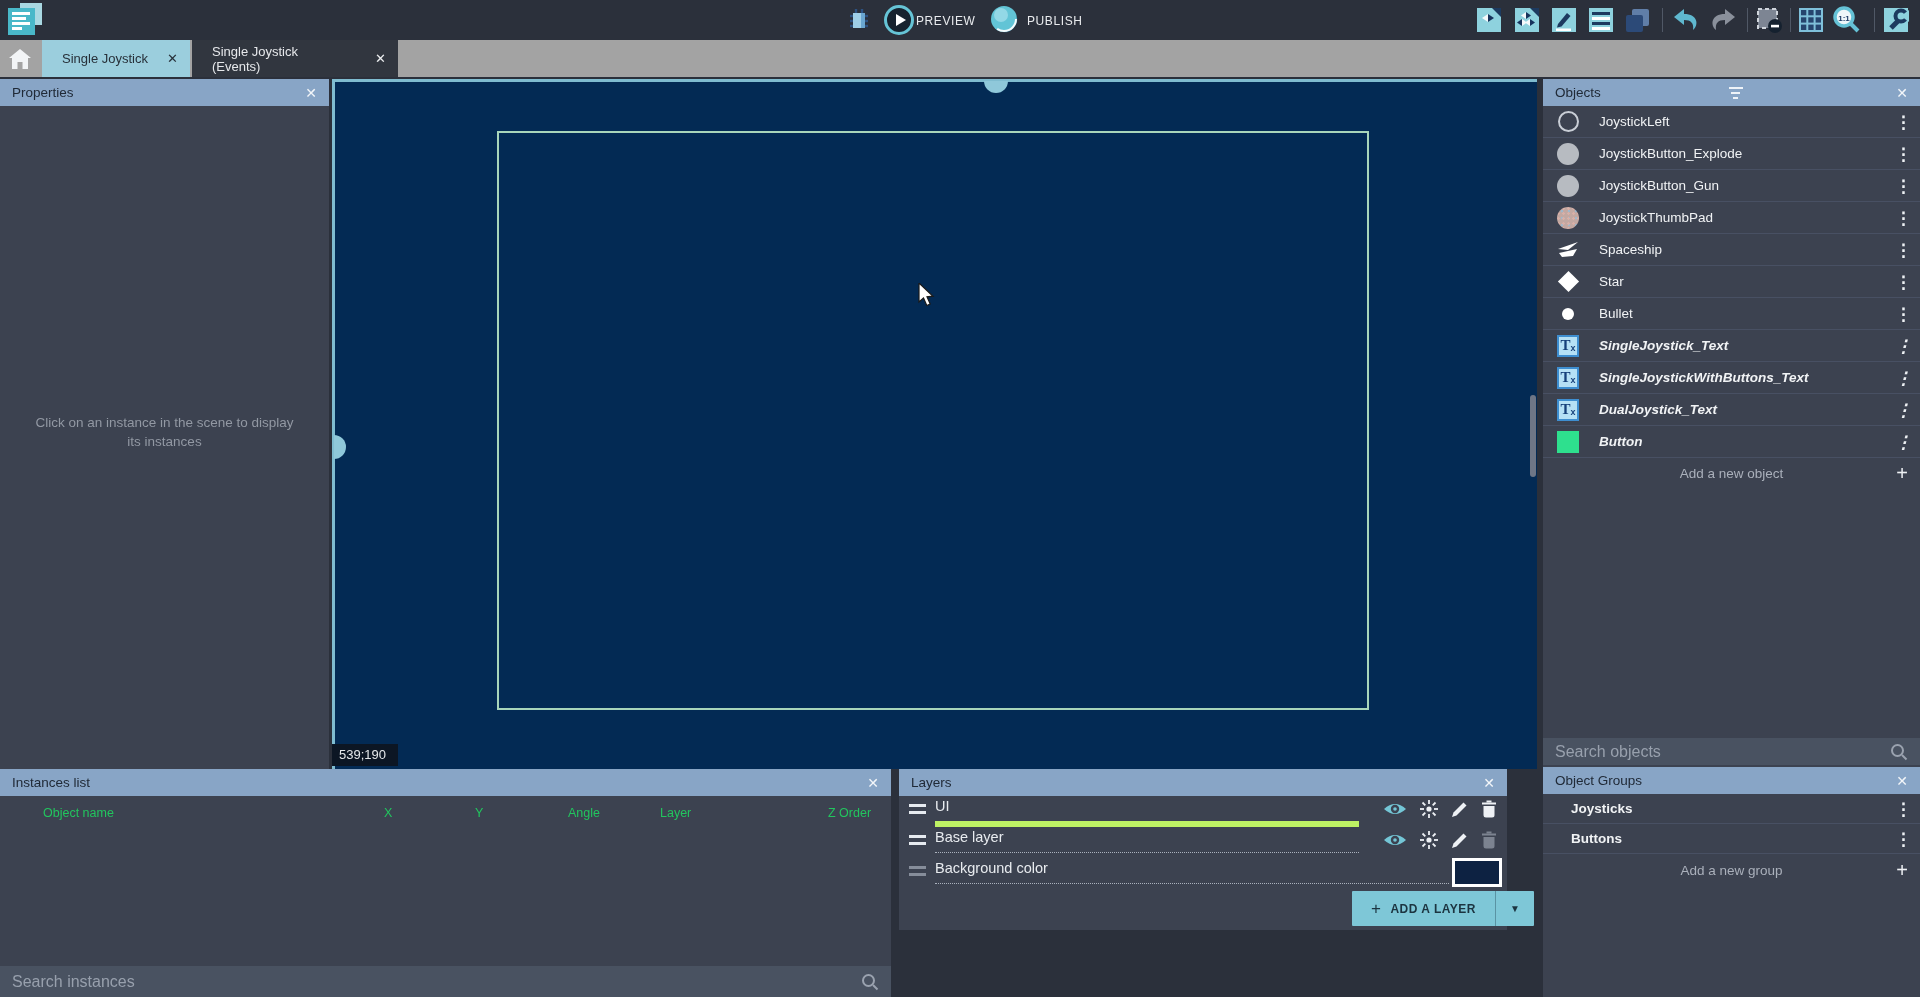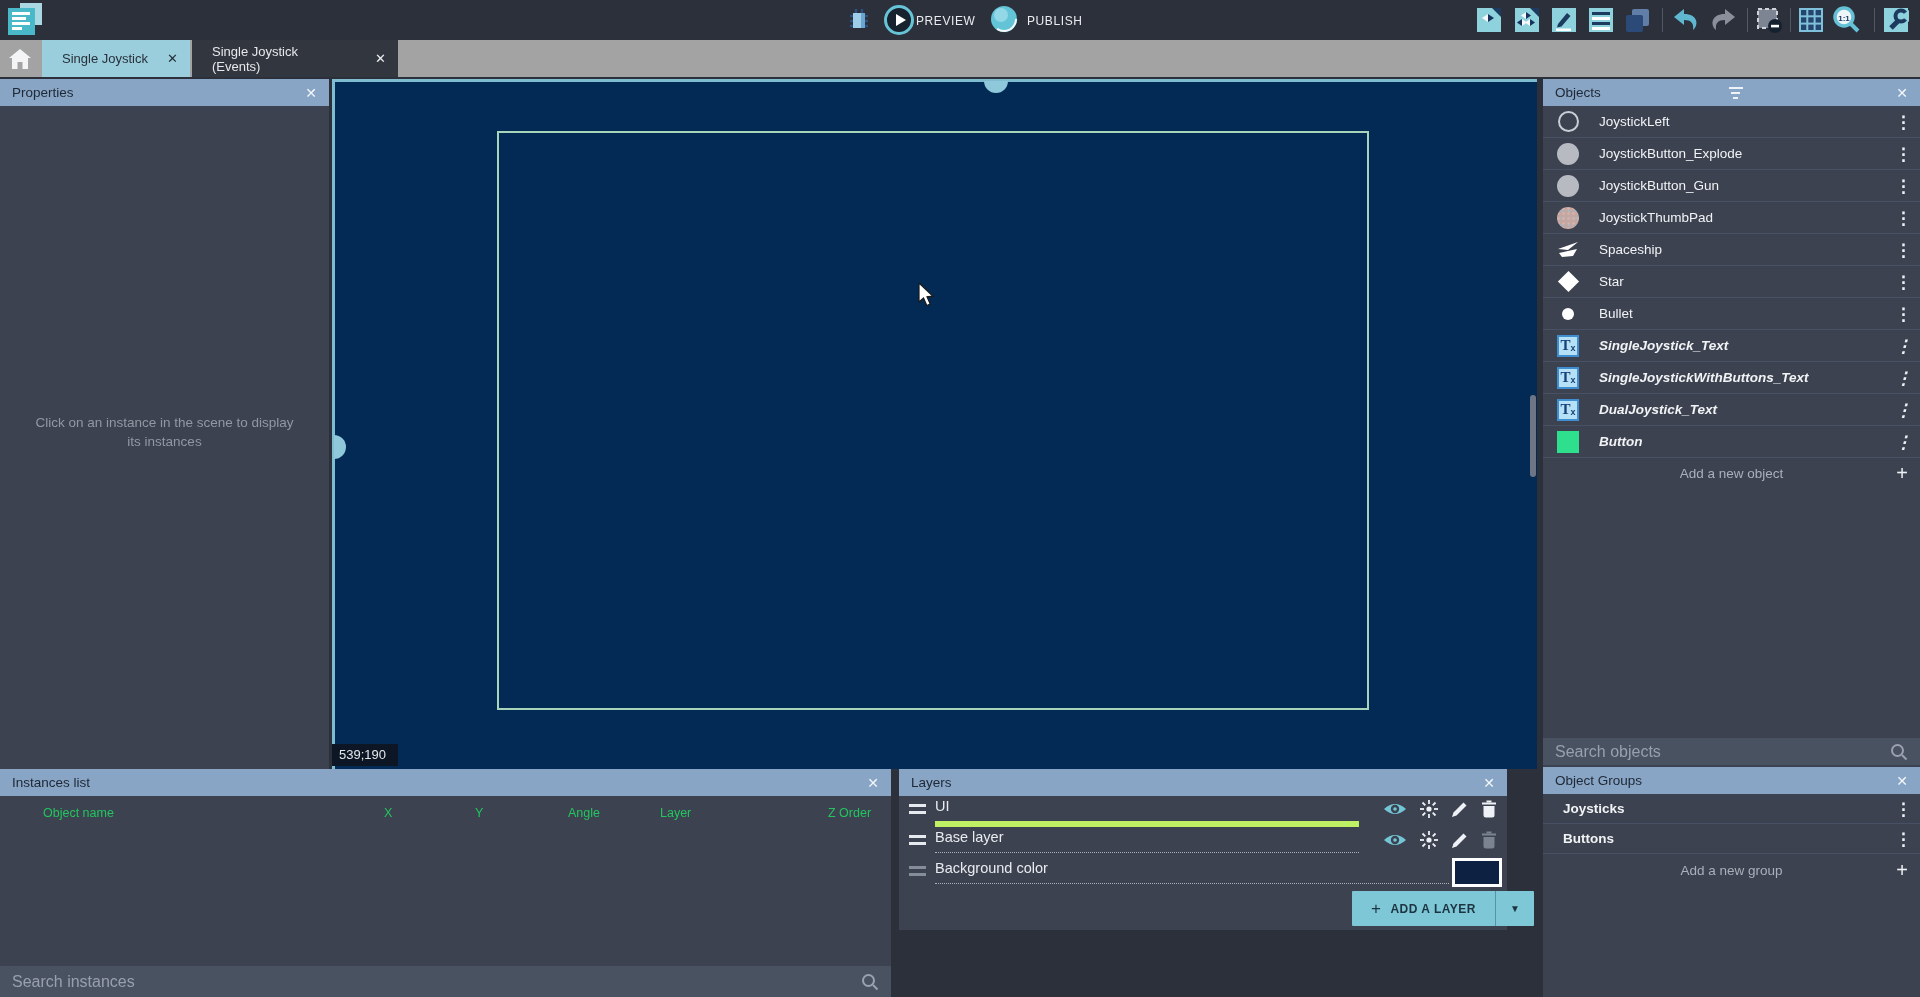--- a/index.html
+++ b/index.html
@@ -114,21 +114,21 @@
   .addlayer{position:absolute;left:453px;top:122px;width:182px;height:35px;background:#7ec7d7;
             display:flex;border-radius:1px;color:#1c3440;}
   .addlayer .main{flex:1;display:flex;align-items:center;justify-content:center;gap:9px;
                   font-size:12px;font-weight:bold;letter-spacing:.5px;}
   .addlayer .main .plus{font-size:17px;font-weight:normal;}
   .addlayer .caret{width:38px;display:flex;align-items:center;justify-content:center;
                    border-left:1px solid rgba(22,52,66,.35);font-size:10px;}
 
   
   .grow{position:absolute;left:0;right:0;height:30px;border-bottom:1px solid #485063;
-        display:flex;align-items:center;padding-left:20px;box-sizing:border-box;
+        display:flex;align-items:center;padding-left:28px;box-sizing:border-box;
         color:#f1f3f5;font-size:13.5px;font-weight:bold;}
 </style>
 </head>
 <body>
 
 <div class="app">
 
   <div class="topbar">
     <div class="logo">
       <div class="back"></div>

